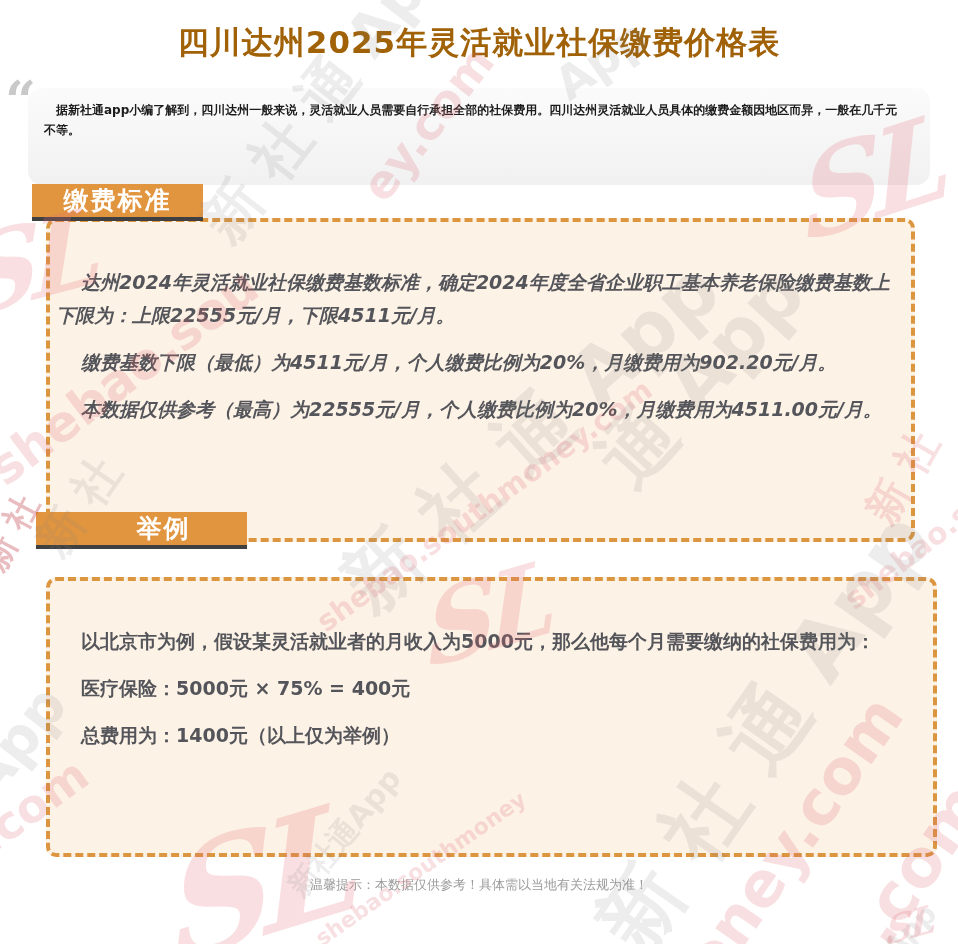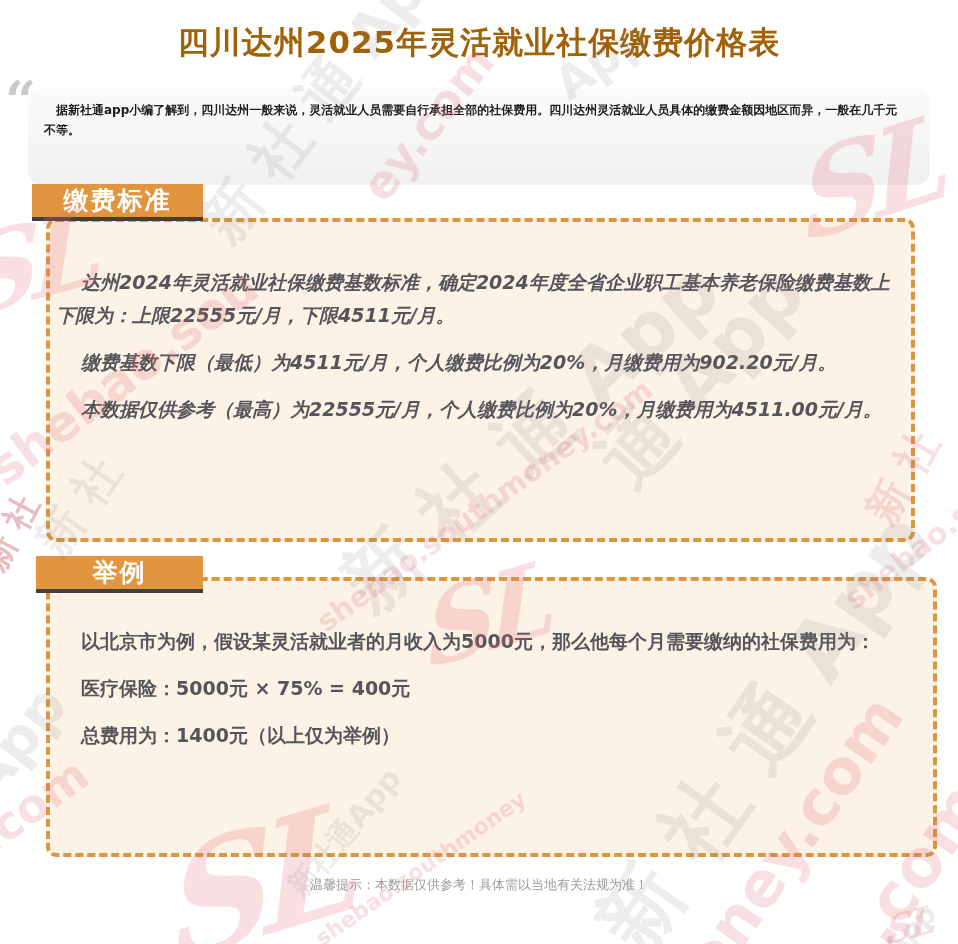--- a/index.html
+++ b/index.html
@@ -28,21 +28,21 @@
     line-height:1.7;text-indent:1em;
   }
   
   .sec-header{
     position:absolute;background:#e2953f;border-bottom:4px solid #404040;
     color:#ffffff;text-align:center;font-weight:bold;z-index:2;
     box-sizing:content-box;
   }
   .sec-header span{display:block;font-size:25px;line-height:33px;letter-spacing:2px;}
   .h1{left:32px;top:184px;width:171px;height:33px;}
-  .h2{left:36px;top:556px;width:167px;height:33px;}
+  .h2{left:36px;top:512px;width:167px;height:33px;padding-left:44px;}
   
   .panel{
     position:absolute;box-sizing:border-box;z-index:1;
     background:#fdf2e6;border:4px dashed #db963f;border-radius:10px;
   }
   .panel-1{left:46px;top:218px;width:869px;height:324px;padding:44px 10px 0 6px;font-style:italic;}
   .panel-2{left:46px;top:577px;width:891px;height:280px;padding:44px 10px 0 6px;}
   .panel p{
     margin:0 0 14px 0;font-size:19px;line-height:1.74;
     color:#54555a;font-weight:bold;text-indent:25px;

